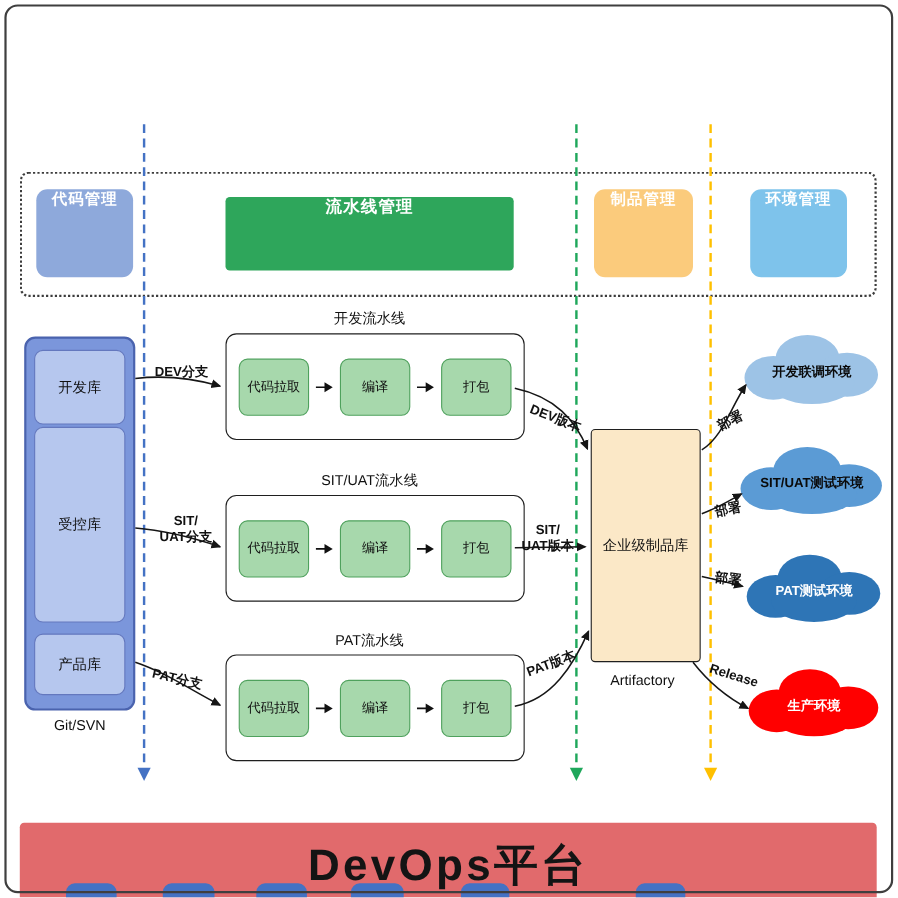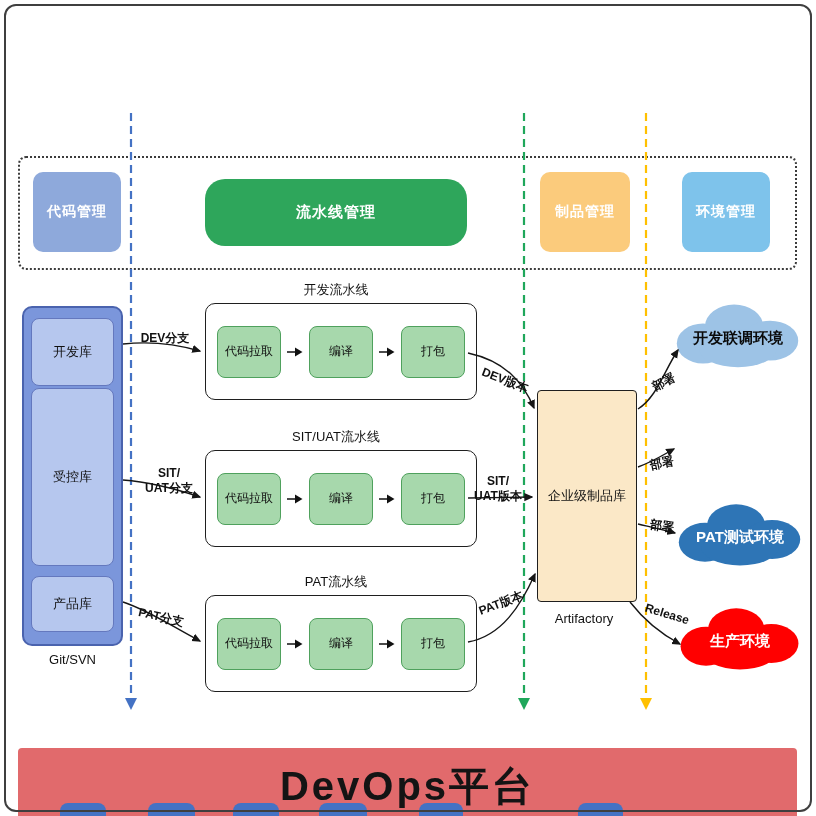--- a/index.html
+++ b/index.html
@@ -7,24 +7,24 @@
   body { font-family:"Liberation Sans","DejaVu Sans",sans-serif; color:#141414; }
   .canvas { position:relative; width:816px; height:816px; background:#fff; overflow:hidden; }
   .frame { position:absolute; inset:4px; border:2.5px solid #3f3f3f; border-radius:12px; pointer-events:none; }
 
   .banner { position:absolute; left:18px; width:779px; display:flex; align-items:center; justify-content:center; border-radius:4px; }
   .banner-top { top:24px; height:86px; background:var(--banner_top); }
   .banner-bottom { top:712px; height:76px; background:var(--banner_bottom);margin-top:36px; }
   .banner-title { font-size:40px; font-weight:700; letter-spacing:3px; color:#141414; }
 
   .legend { position:absolute; left:18px; top:156px; width:779px; height:114px; border:2px dotted #3c3c3c; border-radius:8px; }
-  .chip { position:absolute; display:flex; align-items:center; justify-content:center; border-radius:10px; }
+  .chip { position:absolute; display:flex; justify-content:center; border-radius:10px; }
   .chip-label { color:#ffffff; font-weight:700; font-size:14px; letter-spacing:1px; }
   .chip-0 { left:33px;  top:172px; width:88px;  height:80px; }
-  .chip-1 { left:205px; top:179px; width:262px; height:67px; border-radius:20px; }
+  .chip-1 { left:205px; top:179px; width:262px; height:67px; border-radius:4px; }
   .chip-1 .chip-label { font-size:15px; }
   .chip-2 { left:540px; top:172px; width:90px;  height:80px; }
   .chip-3 { left:682px; top:172px; width:88px;  height:80px; }
 
   .repo-outer { position:absolute; left:22px; top:306px; width:101px; height:340px; background:var(--repo_outer); border:2px solid var(--repo_outer_border); border-radius:10px; }
   .repo-item { position:absolute; left:31px; width:83px; background:var(--repo_inner); border:1.5px solid var(--repo_inner_border); border-radius:8px; display:flex; align-items:center; justify-content:center; font-size:13px; color:#111; }
   .repo-item-0 { top:318px; height:68px; }
   .repo-item-1 { top:388px; height:178px; }
   .repo-item-2 { top:576px; height:56px; }
   .repo-caption { position:absolute; left:22px; top:652px; width:101px; text-align:center; font-size:13px; color:#111; }
@@ -34,21 +34,21 @@
   .pipe-box { position:absolute; left:205px; width:272px; height:97px; background:#ffffff; border:1.6px solid #1f1f1f; border-radius:10px; display:flex; align-items:center; justify-content:center; gap:6px; }
   .pb-0 { top:303px; } .pb-1 { top:450px; } .pb-2 { top:595px; }
   .step { width:64px; height:52px; background:var(--step_fill); border:1.5px solid var(--step_border); border-radius:8px; display:flex; align-items:center; justify-content:center; font-size:12px; color:#111; text-align:center; }
   .step-arrow { flex:0 0 auto; }
 
   .artifact { position:absolute; left:537px; top:390px; width:100px; height:212px; background:var(--artifact_fill); border:1.6px solid #1f1f1f; border-radius:4px; display:flex; align-items:center; justify-content:center; font-size:13px; color:#111; text-align:center; }
   .artifact-caption { position:absolute; left:532px; top:611px; width:104px; text-align:center; font-size:13px; color:#111; }
 
   .cloud { position:absolute; display:flex; align-items:center; justify-content:center; }
   .cloud > svg { position:absolute; inset:0; width:100%; height:100%; }
-  .cloud-label { position:relative; font-size:15px; font-weight:700; text-align:center; padding-top:8px; line-height:1.2; }
+  .cloud-label { position:relative; font-size:12px; font-weight:700; text-align:center; padding-top:8px; line-height:1.2; }
   .cloud-0 { left:670px; top:296px; width:136px; height:76px; }
   .cloud-1 { left:666px; top:398px; width:144px; height:74px; }
   .cloud-2 { left:672px; top:496px; width:136px; height:74px; }
   .cloud-3 { left:674px; top:600px; width:132px; height:74px; }
 
   .overlay { position:absolute; left:0; top:0; width:816px; height:816px; pointer-events:none; }
   .lane { fill:none; stroke-width:2.2; stroke-dasharray:8 5; }
   .lane-code { stroke:var(--lane_code); }
   .lane-pipeline { stroke:var(--lane_pipeline); }
   .lane-artifact { stroke:var(--lane_artifact); }
@@ -178,20 +178,29 @@
   <div class="artifact-caption">Artifactory</div>
 
   <div class="cloud cloud-0" style="color: rgb(157, 195, 230);">
     <svg viewBox="0 0 140 80" preserveAspectRatio="none">
       <ellipse cx="34" cy="50" rx="27" ry="21" fill="currentColor"></ellipse>
       <ellipse cx="66" cy="32" rx="30" ry="23" fill="currentColor"></ellipse>
       <ellipse cx="103" cy="47" rx="29" ry="21" fill="currentColor"></ellipse>
       <ellipse cx="70" cy="55" rx="40" ry="20" fill="currentColor"></ellipse>
     </svg>
     <div class="cloud-label" style="color: rgb(10, 10, 10);">开发联调环境</div>
+  </div>
+  <div class="cloud cloud-1" style="color: rgb(91, 155, 213);">
+    <svg viewBox="0 0 140 80" preserveAspectRatio="none">
+      <ellipse cx="34" cy="50" rx="27" ry="21" fill="currentColor"></ellipse>
+      <ellipse cx="66" cy="32" rx="30" ry="23" fill="currentColor"></ellipse>
+      <ellipse cx="103" cy="47" rx="29" ry="21" fill="currentColor"></ellipse>
+      <ellipse cx="70" cy="55" rx="40" ry="20" fill="currentColor"></ellipse>
+    </svg>
+    <div class="cloud-label" style="color: rgb(10, 10, 10);">SIT/UAT测试环境</div>
   </div>
   <div class="cloud cloud-2" style="color: rgb(46, 117, 182);">
     <svg viewBox="0 0 140 80" preserveAspectRatio="none">
       <ellipse cx="34" cy="50" rx="27" ry="21" fill="currentColor"></ellipse>
       <ellipse cx="66" cy="32" rx="30" ry="23" fill="currentColor"></ellipse>
       <ellipse cx="103" cy="47" rx="29" ry="21" fill="currentColor"></ellipse>
       <ellipse cx="70" cy="55" rx="40" ry="20" fill="currentColor"></ellipse>
     </svg>
     <div class="cloud-label" style="color: rgb(255, 255, 255);">PAT测试环境</div>
   </div>

